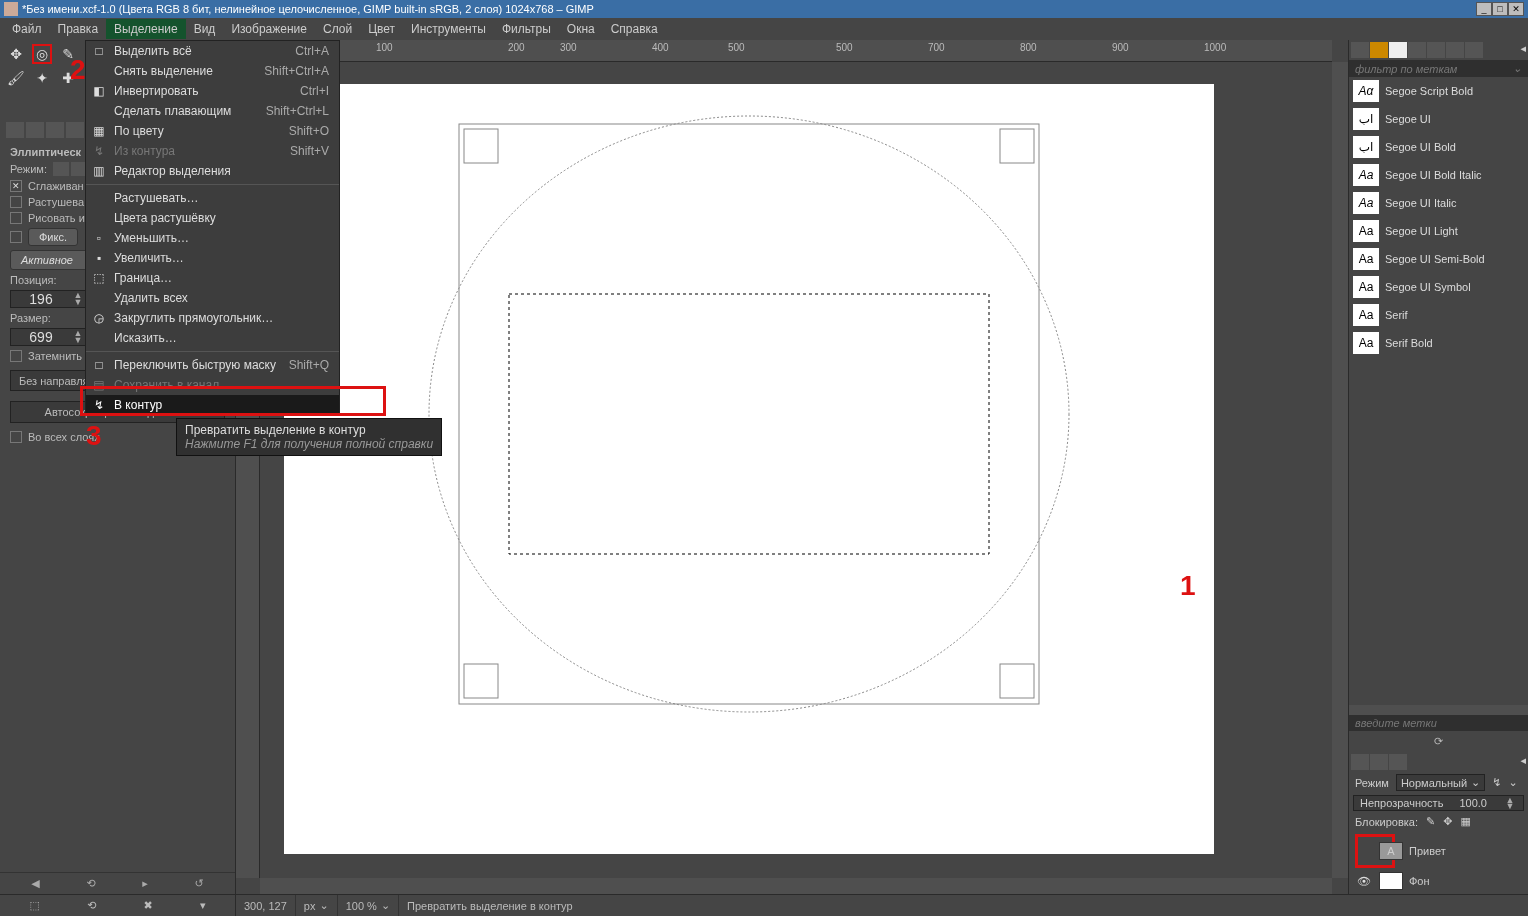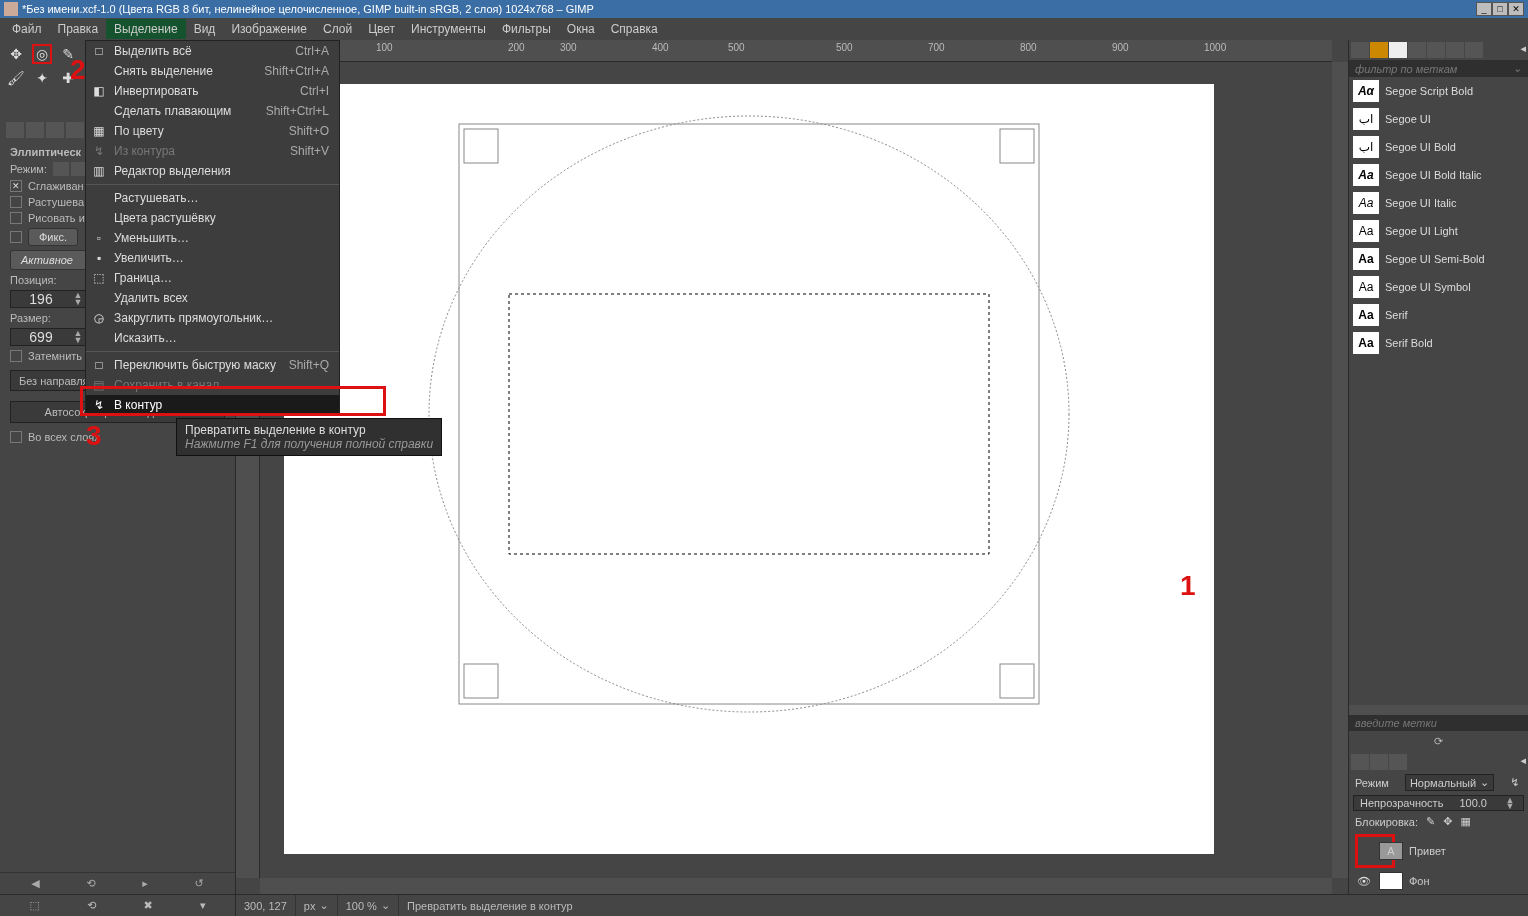--- a/index.html
+++ b/index.html
@@ -53,25 +53,25 @@
 .scroll-v { position: absolute; right: 0; top: 22px; bottom: 16px; width: 16px; background: #4f4f4f; }
 .scroll-h { position: absolute; left: 24px; right: 16px; bottom: 0; height: 16px; background: #4f4f4f; }
 
 .right { width: 180px; background: #454545; display: flex; flex-direction: column; border-left: 1px solid #2a2a2a; }
 .right-tabs { display: flex; gap: 1px; padding: 2px; }
 .rt { width: 18px; height: 16px; background: #555; }
 .font-filter { background: #2f2f2f; color: #777; font-style: italic; padding: 2px 6px; display: flex; align-items: center; justify-content: space-between; }
 .font-list { flex: 1; overflow: hidden; }
 .font-row { display: flex; align-items: center; gap: 6px; padding: 3px 4px; color: #ddd; font-size: 11px; }
 .font-sw { width: 26px; height: 22px; background: #fff; color: #000; display: flex; align-items: center; justify-content: center; font-size: 12px; }
-.font-sw.bold { font-weight: bold; }
+.font-sw.bold { font-weight: normal; }
 .font-sw.italic { font-style: italic; }
 .tag-entry { background: #2f2f2f; color: #777; font-style: italic; padding: 2px 6px; }
 .refresh-row { text-align: center; padding: 4px; color: #bbb; }
-.layers-ctl { display: flex; align-items: center; gap: 16px; padding: 2px 6px; font-size: 11px; }
+.layers-ctl { display: flex; align-items: center; gap: 7px; padding: 2px 6px; font-size: 11px; }
 .layers-ctl .combo { background: #3a3a3a; border: 1px solid #222; padding: 1px 4px; display: flex; align-items: center; gap: 4px; }
 .op-row { display: flex; align-items: center; justify-content: space-between; background: #3a3a3a; border: 1px solid #222; padding: 1px 6px; margin: 2px 4px; }
 .lock-row { display: flex; align-items: center; gap: 8px; padding: 2px 6px; font-size: 11px; }
 .layer-list { padding: 2px 4px; }
 .layer-row { display: flex; align-items: center; gap: 6px; padding: 2px; }
 .eye { width: 18px; text-align: center; color: #ddd; }
 .layer-thumb { width: 24px; height: 18px; background: #fff; border: 1px solid #333; display: flex; align-items: center; justify-content: center; }
 .layer-thumb.text { background: #999; }
 .red-box { border: 3px solid #d11; width: 40px; height: 34px; }
 

